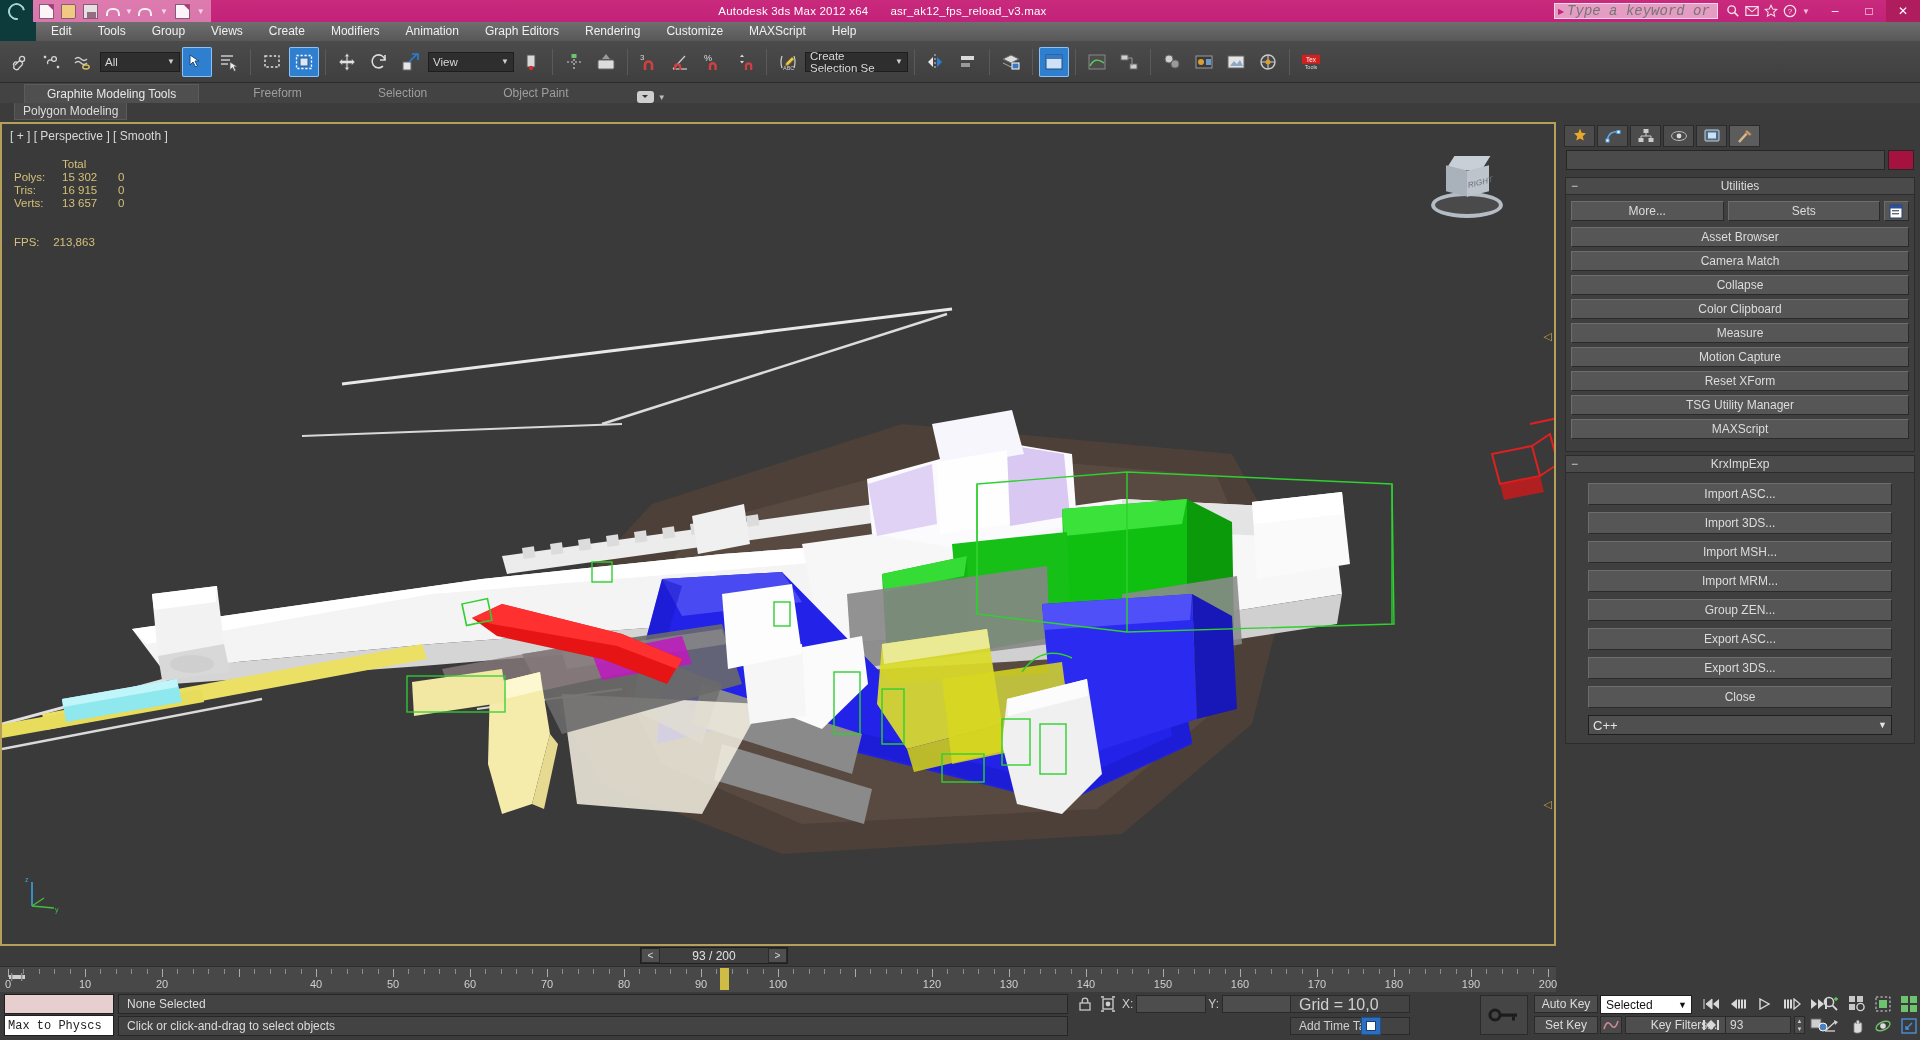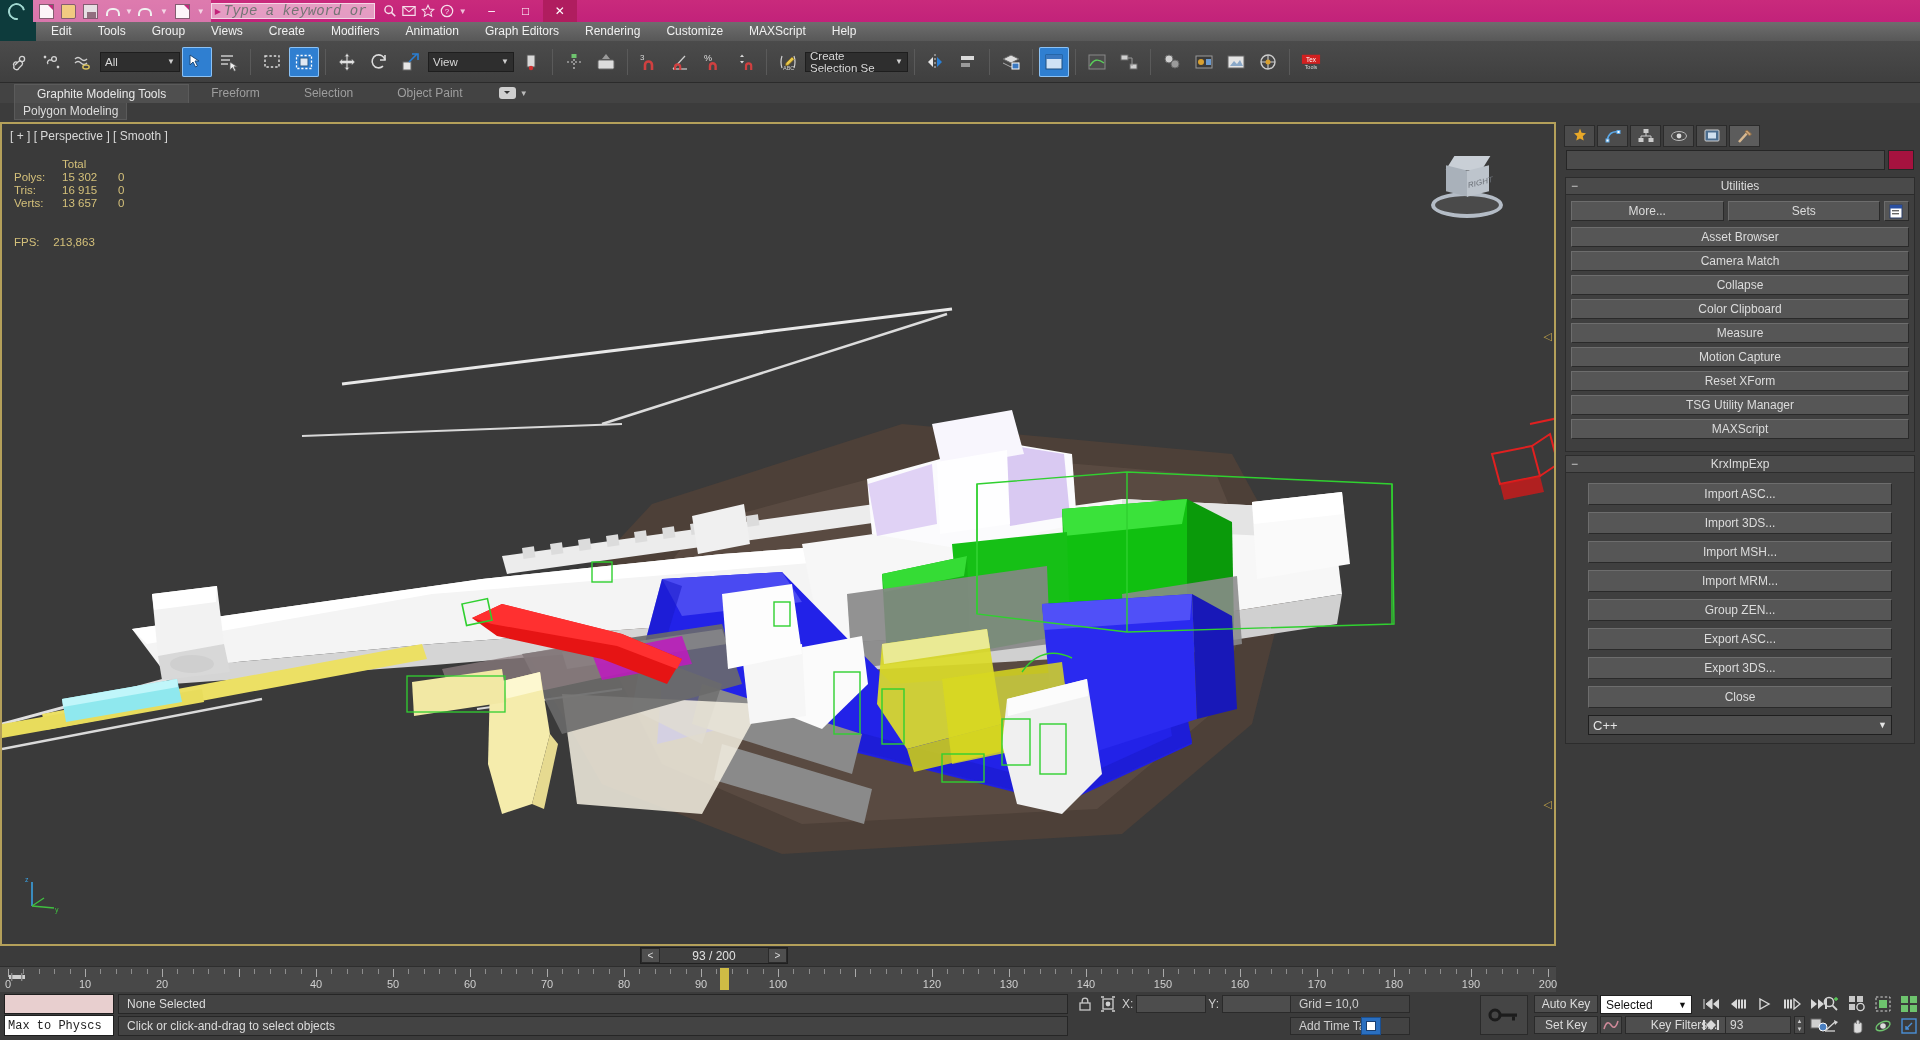--- a/index.html
+++ b/index.html
@@ -95,21 +95,21 @@
     display:flex; align-items:center; justify-content:space-between;
   }
   .tbsel .arr { font-size:8px; margin-left:6px; color:#cfcfcf;}
   .ico { width:20px;height:20px;display:block;}
 
   
   .ribbon {
     position:absolute; top:83px; left:0; width:1920px; height:37px;
     background:#434343; border-bottom:1px solid #2a2a2a;
   }
-  .ribtabs { display:flex; height:20px; align-items:center; padding-left:14px; }
+  .ribtabs { display:flex; height:20px; align-items:flex-end; padding-left:24px;gap:32px; }
   .ribtab {
     height:19px; line-height:19px; padding:0 22px; font-size:12px; color:#9e9e9e;
   }
   .ribtab.active { background:#4f4f4f; color:#e8e8e8; border:1px solid #5b5b5b; border-bottom:none;}
   .ribpanel-row { height:17px; display:flex; align-items:center; padding-left:14px; background:#3c3c3c; }
   .ribpanel {
     height:17px; line-height:17px; padding:0 8px; font-size:12px; color:#dcdcdc;
     background:#4a4a4a; border:1px solid #5a5a5a; border-top:none;
   }
   .ribdrop { margin-left:14px; display:flex; align-items:center; gap:4px; }
@@ -264,21 +264,21 @@
   .coord { display:flex; align-items:center; gap:3px; }
   .coord span{ font-size:12px; color:#cfcfcf; }
   .coord input{
     width:70px; height:18px; background:#4d4d4d; border:1px solid #2a2a2a;
     color:#e0e0e0; font-size:12px; outline:none;
     font-family:"Liberation Sans", sans-serif;
   }
   .gridbox {
     position:absolute; left:1290px; top:3px; width:120px; height:18px;
     background:#434343; border:1px solid #2a2a2a;
-    font-size:12px; color:#cfcfcf; padding-left:8px; line-height:17px;
+    font-size:16px; color:#cfcfcf; padding-left:8px; line-height:17px;
   }
   .timetagbtn {
     position:absolute; left:1290px; top:25px; width:120px; height:18px;
     background:#434343; border:1px solid #2a2a2a;
     font-size:12px; color:#cfcfcf; padding-left:8px; line-height:17px;
   }
   .keybig {
     position:absolute; left:1480px; top:3px; width:48px; height:40px;
     background:#454545; border:1px solid #2a2a2a;
     display:flex;align-items:center;justify-content:center;
@@ -330,20 +330,24 @@
     <div class="qat">
       <div class="qicon doc"></div>
       <div class="qicon open"></div>
       <div class="qicon save"></div>
       <div class="qarrow"></div>
       <span class="qsep">▼</span>
       <div class="qarrow redo"></div>
       <span class="qsep">▼</span>
       <div class="qicon doc"></div>
       <span class="qsep">▼</span>
+    </div>
+    <div class="title-text">
+      <span>Autodesk 3ds Max  2012 x64</span>
+      <span>asr_ak12_fps_reload_v3.max</span>
     </div>
     <div class="searchwrap">
       <div class="searchbox">
         <span class="caret">▶</span>
         <input placeholder="Type a keyword or phrase" style="">
       </div>
     </div>
     <div class="titleicons">
       <svg class="ticon" viewBox="0 0 16 16">
           <circle cx="6.5" cy="6.5" r="4.3" fill="none" stroke="#fff" stroke-width="1.6"></circle>

